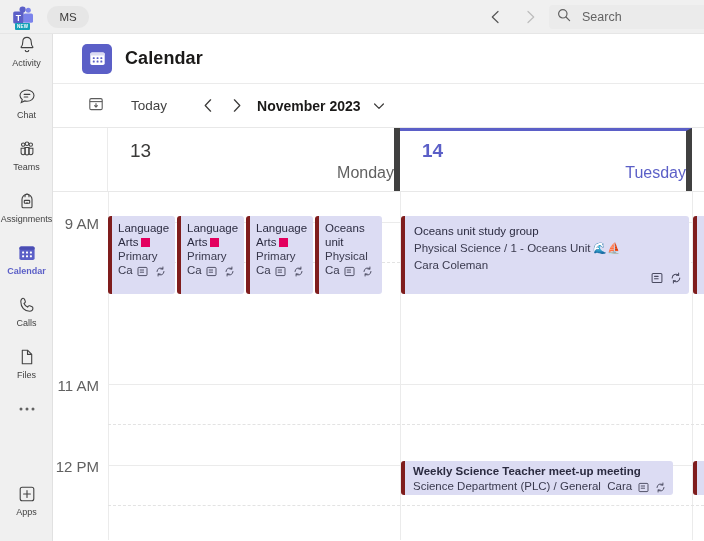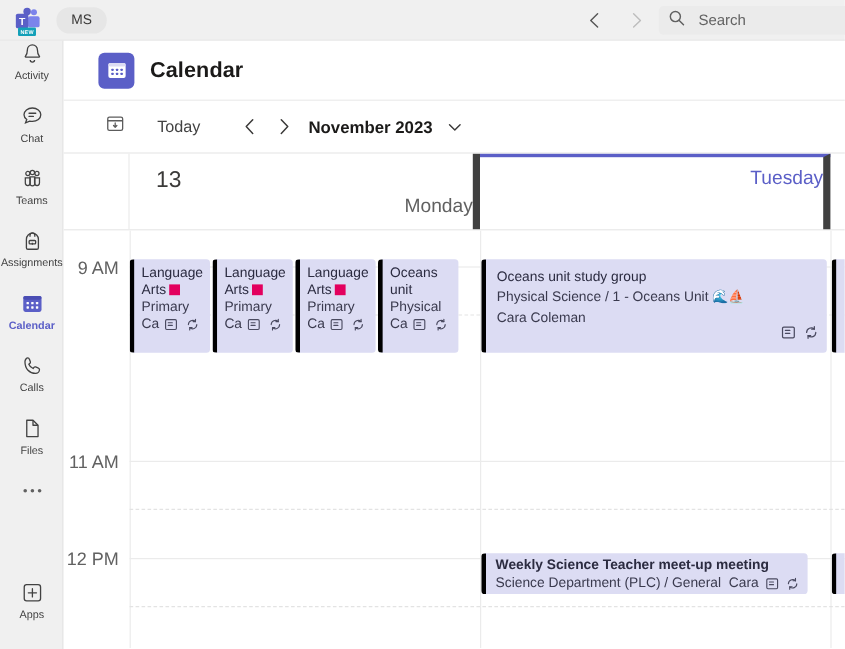--- a/index.html
+++ b/index.html
@@ -103,21 +103,21 @@
     font-size: 15px; color: #616161; top: -7px;
   }
   .hline { position: absolute; left: 55px; width: 596px; height: 0; border-top: 1px solid #ebebeb; }
   .hline-half { position: absolute; left: 55px; width: 596px; height: 0; border-top: 1px dashed #e3e3e3; }
   .vline { position: absolute; top: 0; height: 600px; width: 0; border-left: 1px solid #ebebeb; }
 
   
   .event {
     position: absolute; border-radius: 3px;
     background: #dcdcf3; color: #33344a;
-    border-left: 4px solid #000000;
+    border-left: 4px solid #7f1d1d;
     overflow: hidden; cursor: pointer;
   }
   .ev-inner { padding: 5px 5px 0 6px; height: 100%; position: relative; }
   .ev-title { font-size: 11.5px; line-height: 14px; color: #2b2b40; }
   .ev-title.bold { font-weight: bold; }
   .ev-sub { font-size: 11.5px; line-height: 14px; color: #3a3a4e; }
   .ev-icons { position: absolute; display: flex; gap: 7px; align-items: center; }
   .ev-icons.inline { position: static; display: inline-flex; vertical-align: -3px; margin-left: 4px; }
   .ev-icons.br { right: 7px; bottom: 6px; }
   .sq { width: 9px; height: 9px; background: #e3005e; display: inline-block; vertical-align: -1px; margin-left: 3px; }
@@ -322,20 +322,21 @@
 
   <div id="cal-wrap">
 
     <div id="day-header-row">
       <div id="gutter-head"></div>
       <div class="day-head">
         <div class="day-num">13</div>
         <div class="day-name">Monday</div>
       </div>
       <div class="day-head today">
+        <div class="day-num">14</div>
         <div class="day-name">Tuesday</div>
       </div>
       <div class="day-head"></div>
     </div>
 
     <div id="grid-scroll">
       <div id="grid-inner">
 
         <div class="vline" style="left:55px"></div>
         <div class="vline" style="left:347px"></div>

